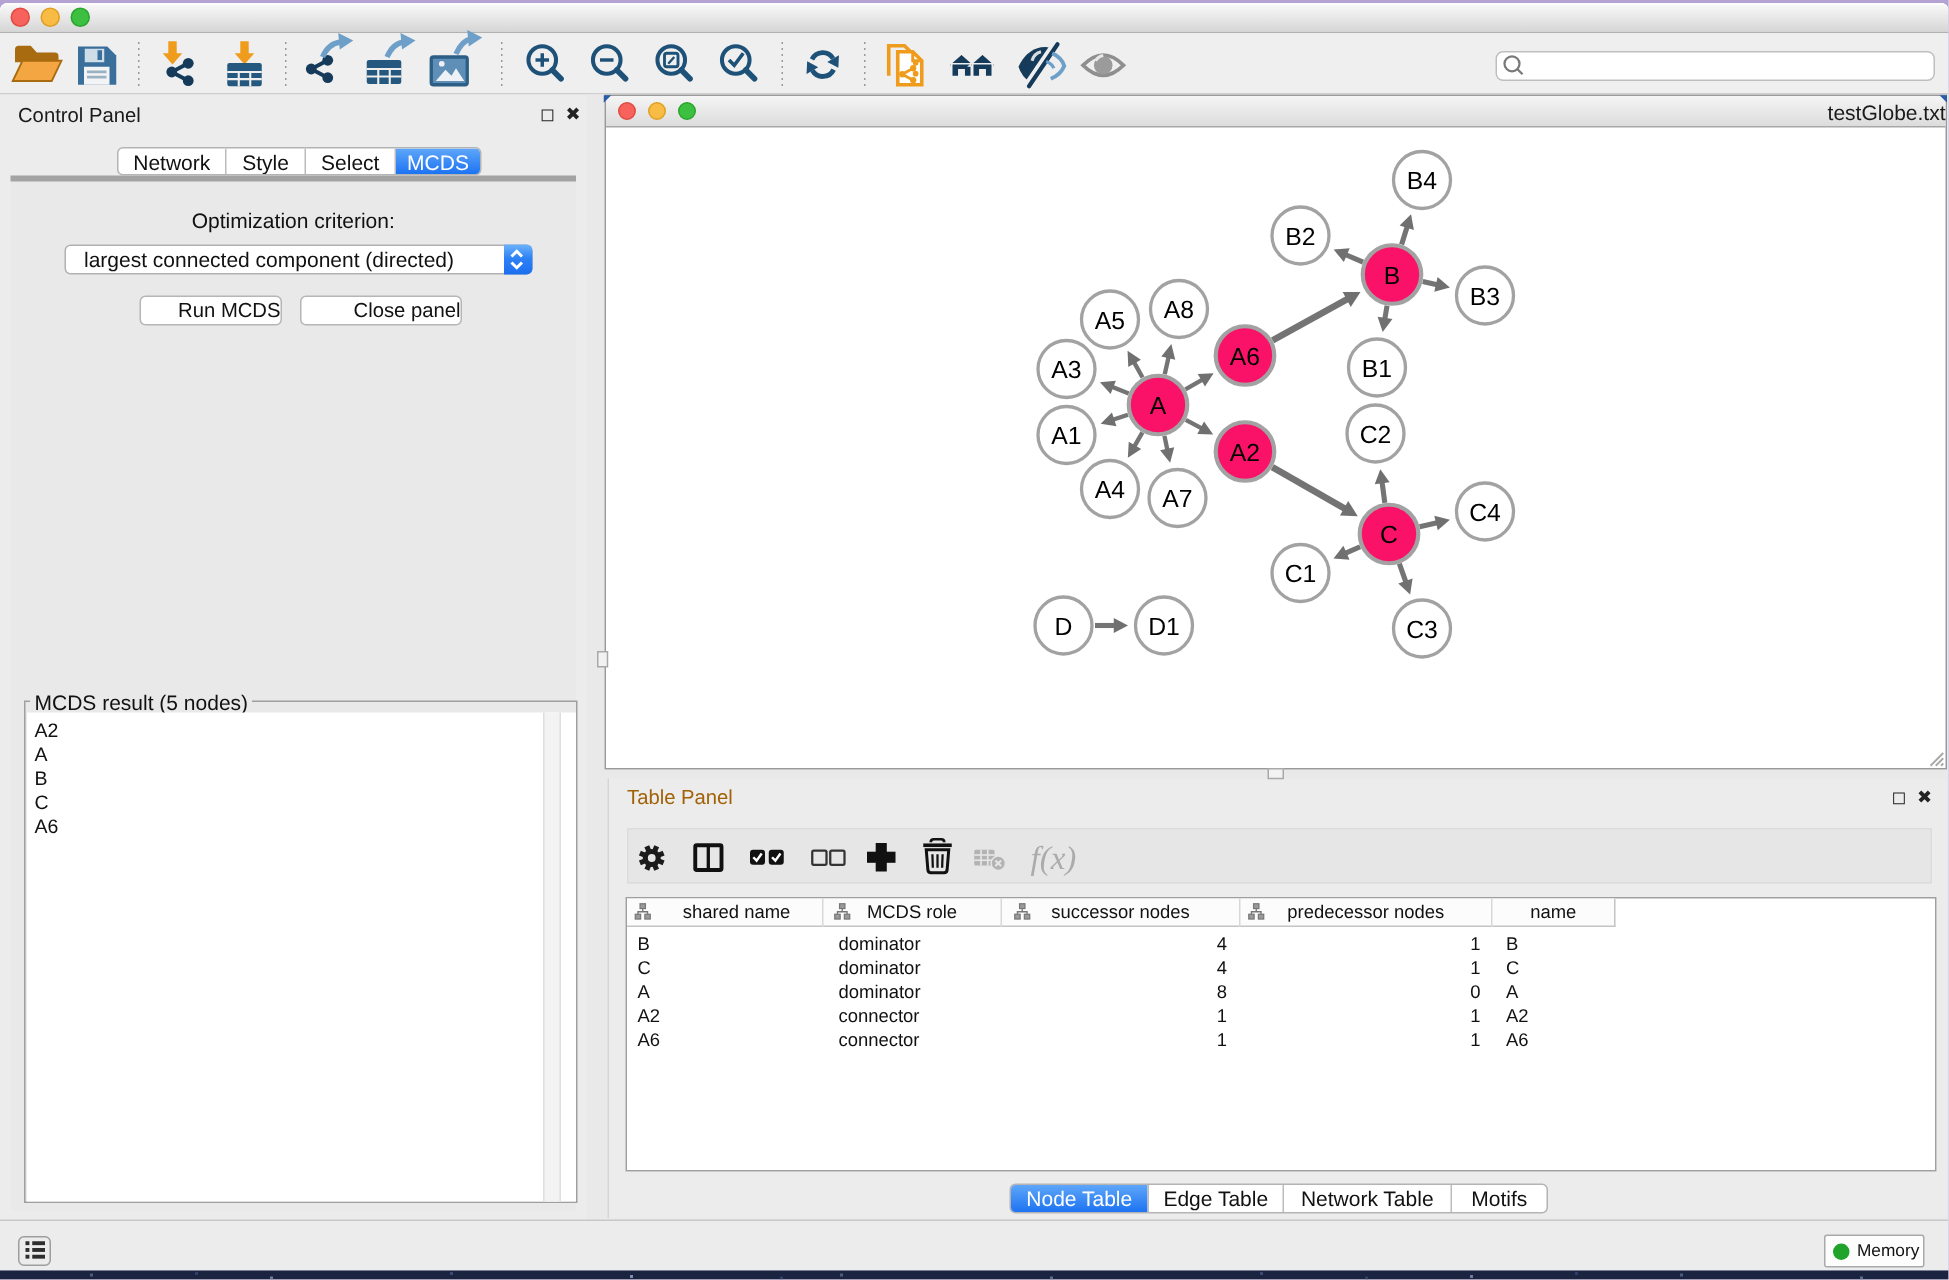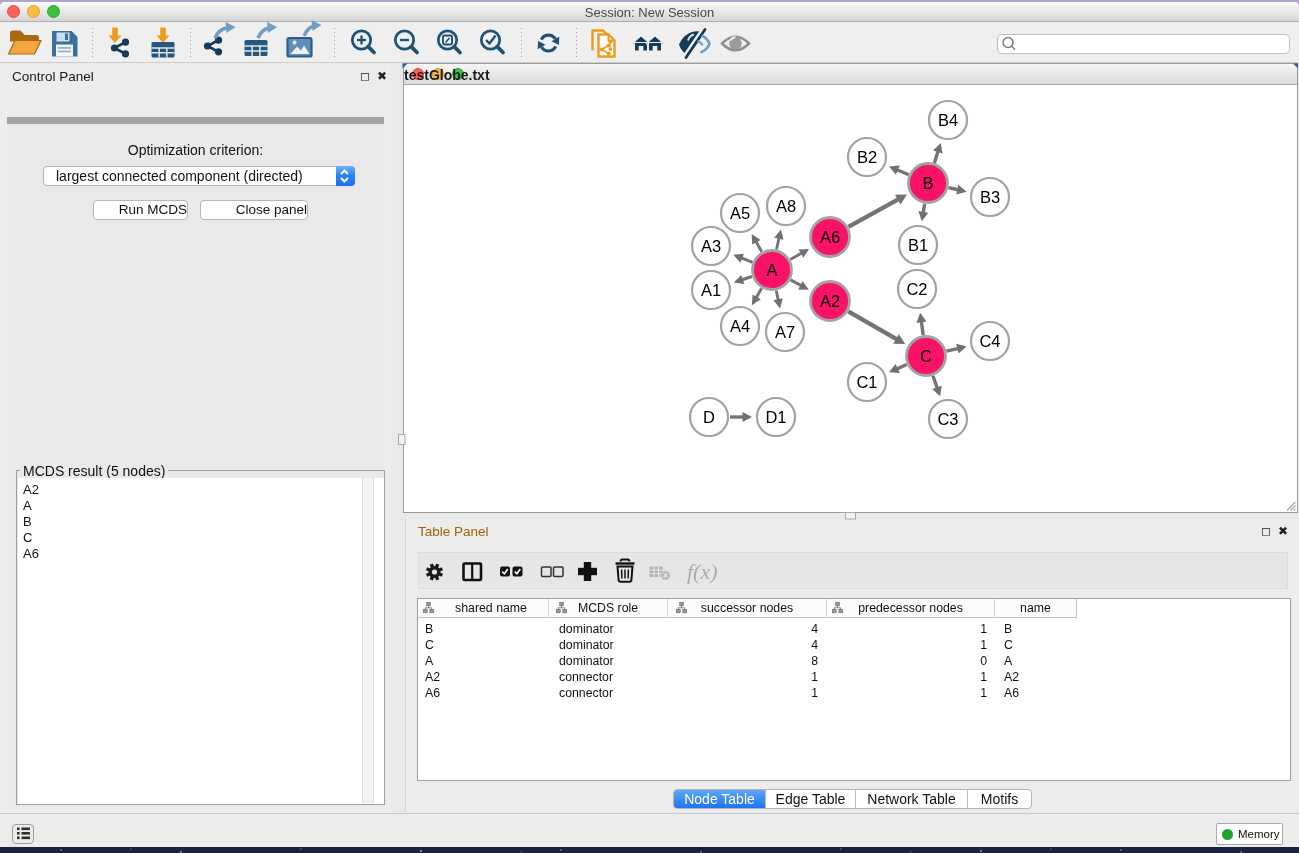--- a/index.html
+++ b/index.html
@@ -20,39 +20,39 @@
   background-image:linear-gradient(#9a9a9a 33%, rgba(0,0,0,0) 0%); background-size:1px 4px; }
 #searchbox { position:absolute; left:997px; top:11px; width:293px; height:20px; background:#fff; border:1px solid #bfbfbf; border-radius:5px; }
 
 #cpanel { position:absolute; left:0; top:63px; width:464px; height:751px; background:#ececec; border-right:1px solid #d8d8d8; }
 #cp-title { position:absolute; left:12px; top:6px; font-size:13.5px; color:#1a1a1a; }
 .panbtns { position:absolute; top:6px; font-size:12px; color:#222; }
 #cp-tabs { position:absolute; left:78px; top:35px; height:19px; display:flex; border:1px solid #b4b4b4; border-radius:4px; overflow:hidden; background:#fff; }
 .cptab { font-size:14px; color:#111; text-align:center; border-right:1px solid #bcbcbc; line-height:18px; }
 .cptab.last { border-right:none; }
 .cptab.sel { background:linear-gradient(#5ea6f9,#1d73f2); color:#fff; }
-#cp-pane { position:absolute; left:7px; top:54px; width:377px; height:690px; background:#e9e9e9; border-top:7px solid #a3a3a3; }
+#cp-pane { position:absolute; left:7px; top:54px; width:377px; height:690px; background:#e9e9e9; border-top:4px solid #a3a3a3; }
 #opt-label { position:absolute; left:0; top:18px; width:100%; text-align:center; font-size:14px; color:#111; }
 #dropdown { position:absolute; left:36px; top:42px; width:312px; height:20px; background:#fff; border:1px solid #b2b2b2; border-radius:4px; font-size:14px; color:#111; line-height:18px; padding-left:12px; }
 #dd-btn { position:absolute; right:-1px; top:-1px; width:19px; height:20px; border-radius:0 4px 4px 0; background:linear-gradient(#6db3fb,#2e82f5 45%,#1b6ff0); }
 .btn { position:absolute; height:20px; background:#fff; border:1px solid #b6b6b6; border-radius:4px; font-size:13.5px; color:#111; text-align:right; line-height:18px; }
 #fieldset { position:absolute; left:9px; top:346px; width:369px; height:335px; border:1px solid #9f9f9f; }
 #fs-legend { position:absolute; left:3px; top:-8px; background:#e9e9e9; font-size:14px; color:#111; padding:0 3px; }
 #fs-list { position:absolute; left:1px; top:7px; width:366px; height:326px; background:#fff; font-size:13px; color:#111; padding:4px 0 0 5px; line-height:16px; }
 #fs-scroll { position:absolute; right:10.5px; top:0px; width:11.5px; height:326px; background:#f3f3f3; border-left:1px solid #dedede; border-right:1px solid #dedede; }
 
 #mdi { position:absolute; left:391px; top:63px; width:908px; height:751px; background:#e9e9e9; }
 
 #gwin { position:absolute; left:403px; top:63px; width:895px; height:450px; background:#fff; border:1px solid #9a9a9a; }
 #gtitle { position:absolute; left:0; top:0; width:100%; height:21px; background:linear-gradient(#f5f5f5,#dcdcdc); border-bottom:1px solid #a8a8a8; }
 #gtitle .tl { width:12px; height:12px; top:4px; }
 #gtitle .tl1 { left:8px; background:#f7625c; border:1px solid #e04b42; }
 #gtitle .tl2 { left:28px; background:#f8bc44; border:1px solid #dfa023; }
 #gtitle .tl3 { left:48px; background:#3dbf41; border:1px solid #2aa62d; }
-#gtitle-text { position:absolute; top:3px; width:100%; text-align:left; font-size:14px; color:#1a1a1a;font-weight:bold; }
+#gtitle-text { position:absolute; top:3px; width:100%; text-align:right; font-size:14px; color:#1a1a1a; }
 
 #tpanel { position:absolute; left:405px; top:519px; width:893px; height:293px; background:#ececec; border-left:1px solid #d5d5d5; }
 #tp-title { position:absolute; left:12px; top:5px; font-size:13.5px; color:#a16207; }
 #tp-toolbar { position:absolute; left:12px; top:33px; width:870px; height:37px; background:#e6e6e6; border:1px solid #dcdcdc; }
 #tp-table { position:absolute; left:11px; top:79px; width:874px; height:183px; background:#fff; border:1px solid #9f9f9f; }
 #tp-header { position:absolute; left:0; top:0; width:659px; height:19px; background:#fcfcfc; border-bottom:1px solid #c4c4c4; font-size:12.3px; color:#111; }
 .hcell { position:absolute; top:0; height:19px; border-right:1px solid #d8d8d8; text-align:center; line-height:19px; }
 .trow { position:absolute; font-size:12.3px; color:#111; height:16px; line-height:16px; }
 
 #tp-tabs { position:absolute; left:267px; top:270px; height:20px; display:flex; border:1px solid #b4b4b4; border-radius:4px; overflow:hidden; background:#fff; }
@@ -66,34 +66,39 @@
 #memdot { position:absolute; left:5px; top:5px; width:11px; height:11px; background:#1fa32b; border-radius:50%; }
 #darkstrip { position:absolute; left:0; top:847px; width:1299px; height:6px; background:#1a2440; }
 </style>
 </head>
 <body>
 <div id="win"></div>
 <div id="titlebar">
   <div class="tl tl1"></div>
     <div class="tl tl2"></div>
     <div class="tl tl3"></div>
-  <div id="title-text">Session: New Session</div>
 </div>
 <div id="toolbar">
   <div class="sep" style="left:92px"></div>
   <div class="sep" style="left:190px"></div>
   <div class="sep" style="left:334px"></div>
   <div class="sep" style="left:521px"></div>
   <div class="sep" style="left:576px"></div>
   <div id="searchbox"></div>
 </div>
 <div id="cpanel">
   <div id="cp-title">Control Panel</div>
   <div class="panbtns" style="left:360px">◻</div>
   <div class="panbtns" style="left:377px">✖</div>
+  <div id="cp-tabs">
+    <div class="cptab" style="width:72px">Network</div>
+      <div class="cptab" style="width:53px">Style</div>
+      <div class="cptab" style="width:60px">Select</div>
+      <div class="cptab sel last" style="width:56px">MCDS</div>
+  </div>
   <div id="cp-pane">
     <div id="opt-label">Optimization criterion:</div>
     <div id="dropdown">largest connected component (directed)<div id="dd-btn">
           <svg width="19" height="20" style="position:absolute;left:-1px;top:0">
             <polyline points="6,8 9.5,4.5 13,8" fill="none" stroke="#fff" stroke-width="2"></polyline>
             <polyline points="6,12 9.5,15.5 13,12" fill="none" stroke="#fff" stroke-width="2"></polyline>
           </svg>
         </div></div>
     <div class="btn" style="left:86px; top:76px; width:95px;">Run MCDS</div>
     <div class="btn" style="left:193px; top:76px; width:108px;">Close panel</div>

